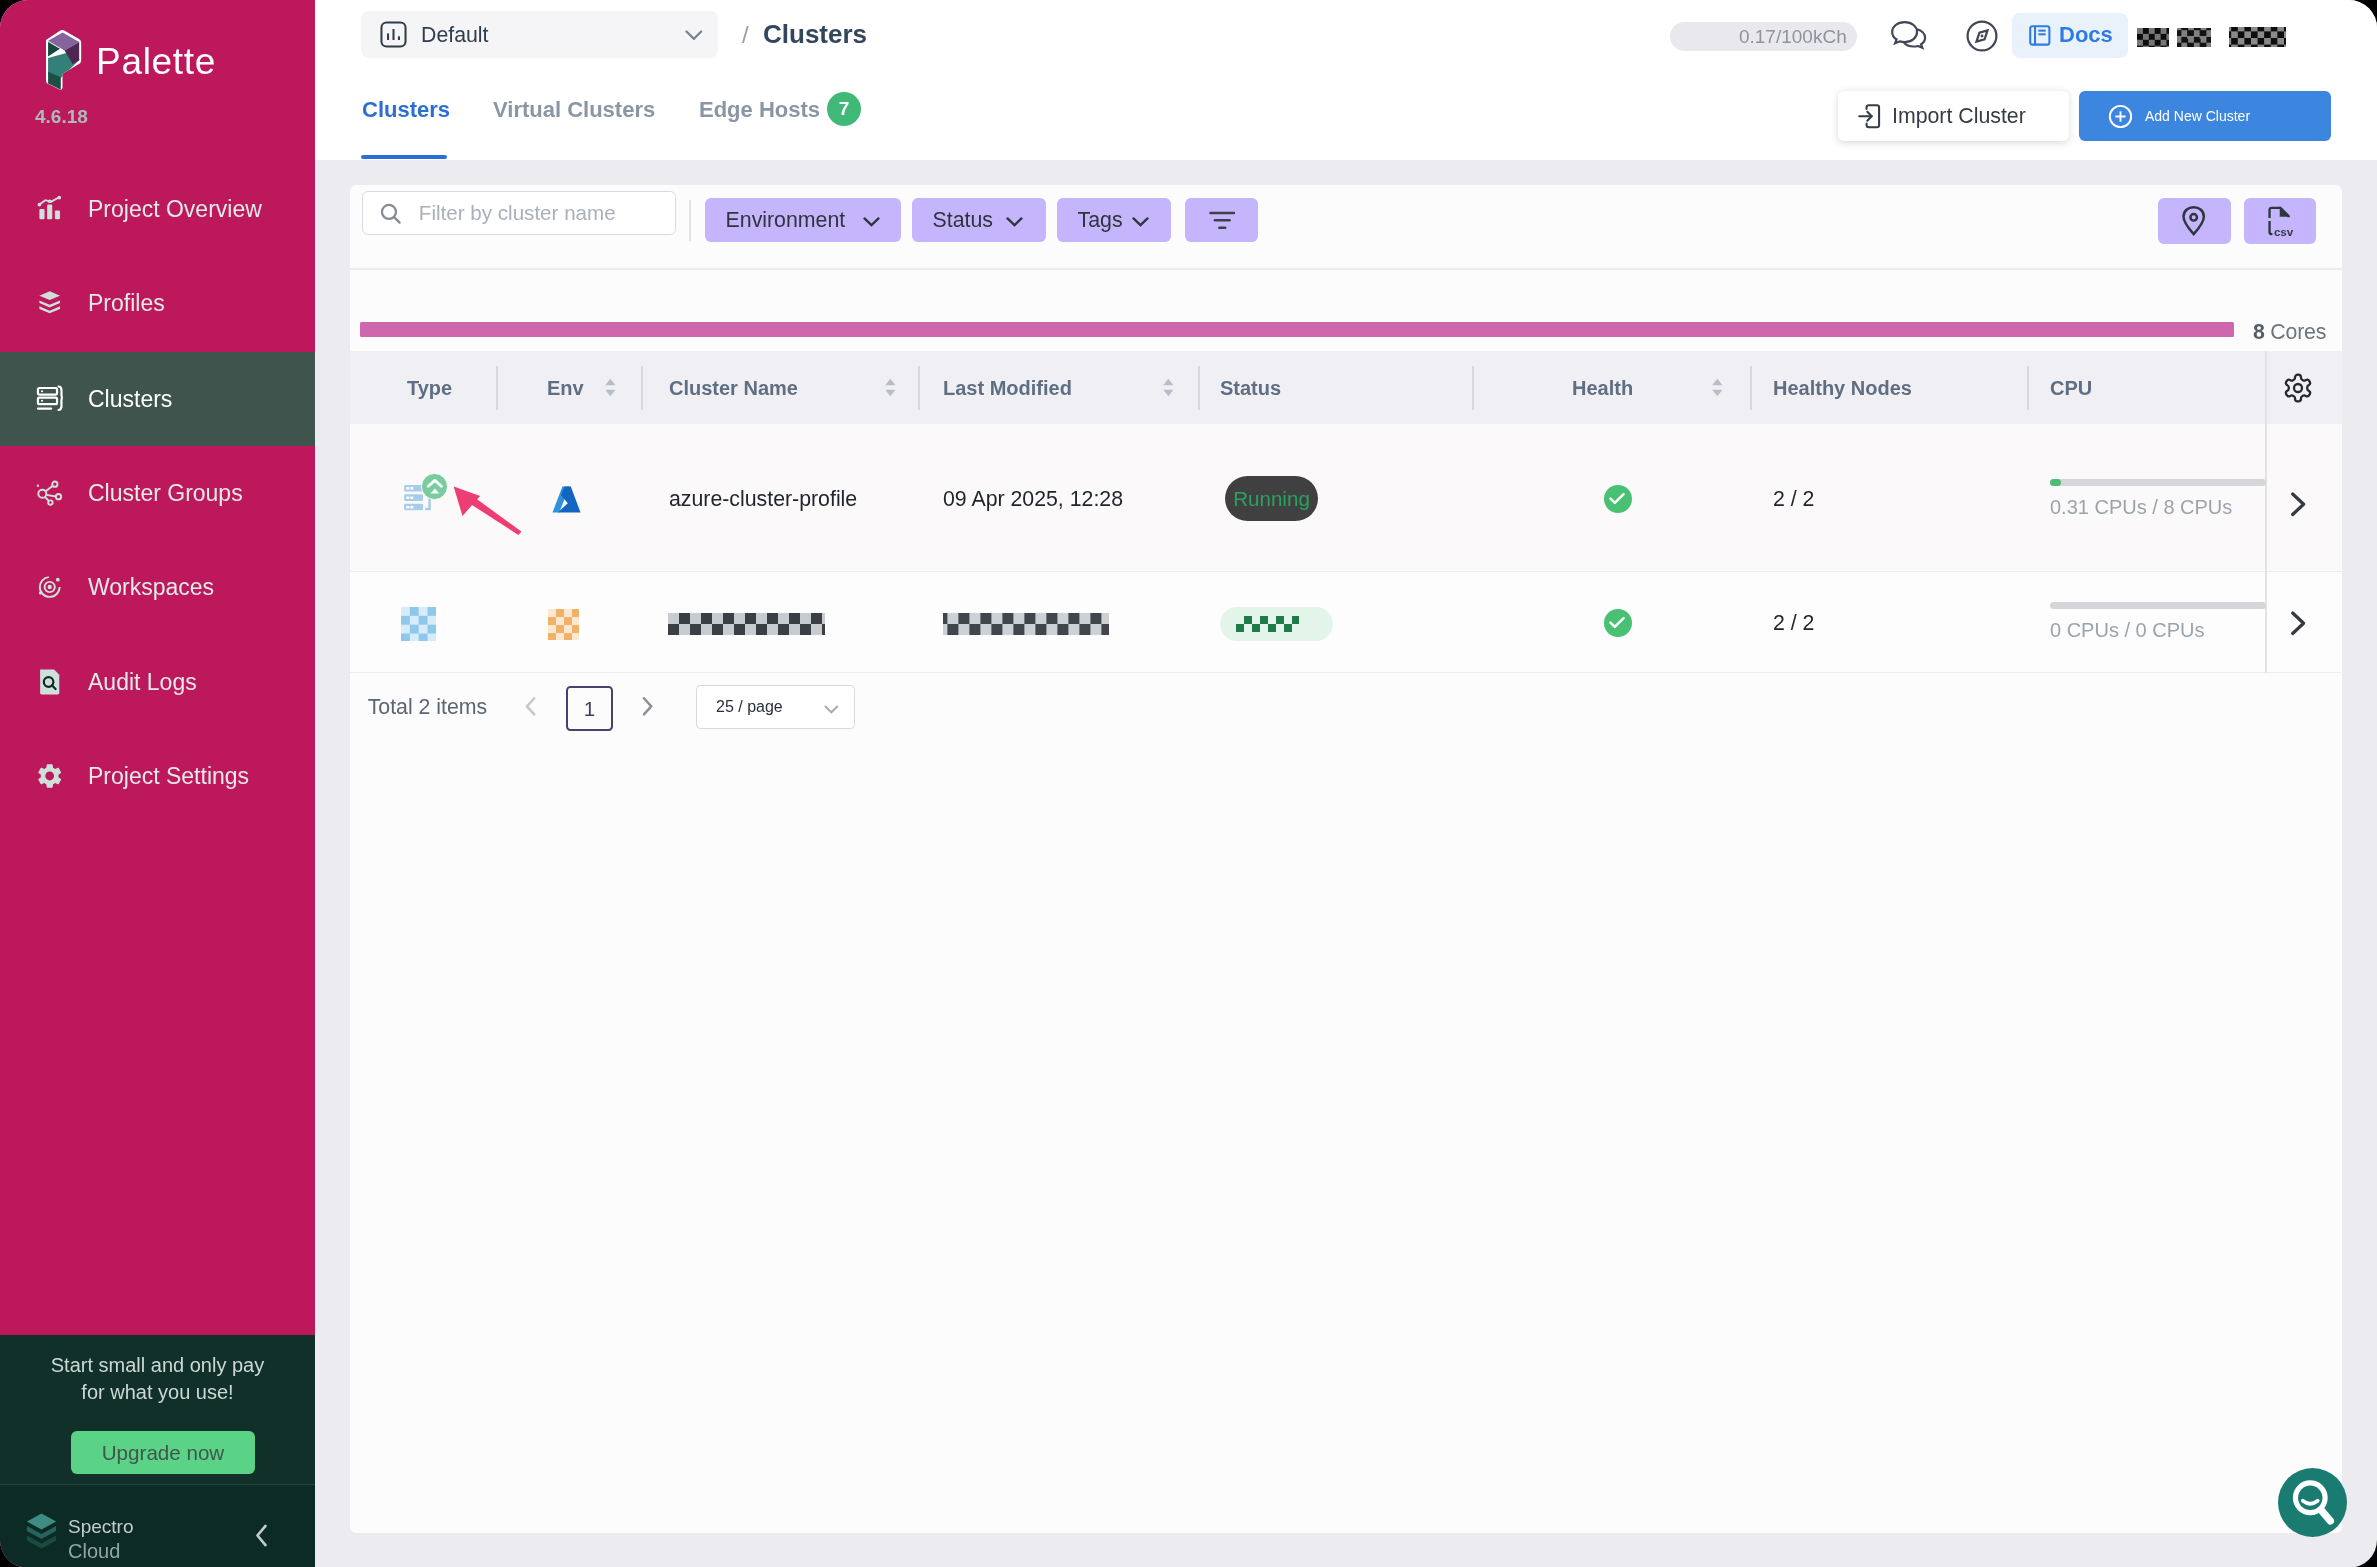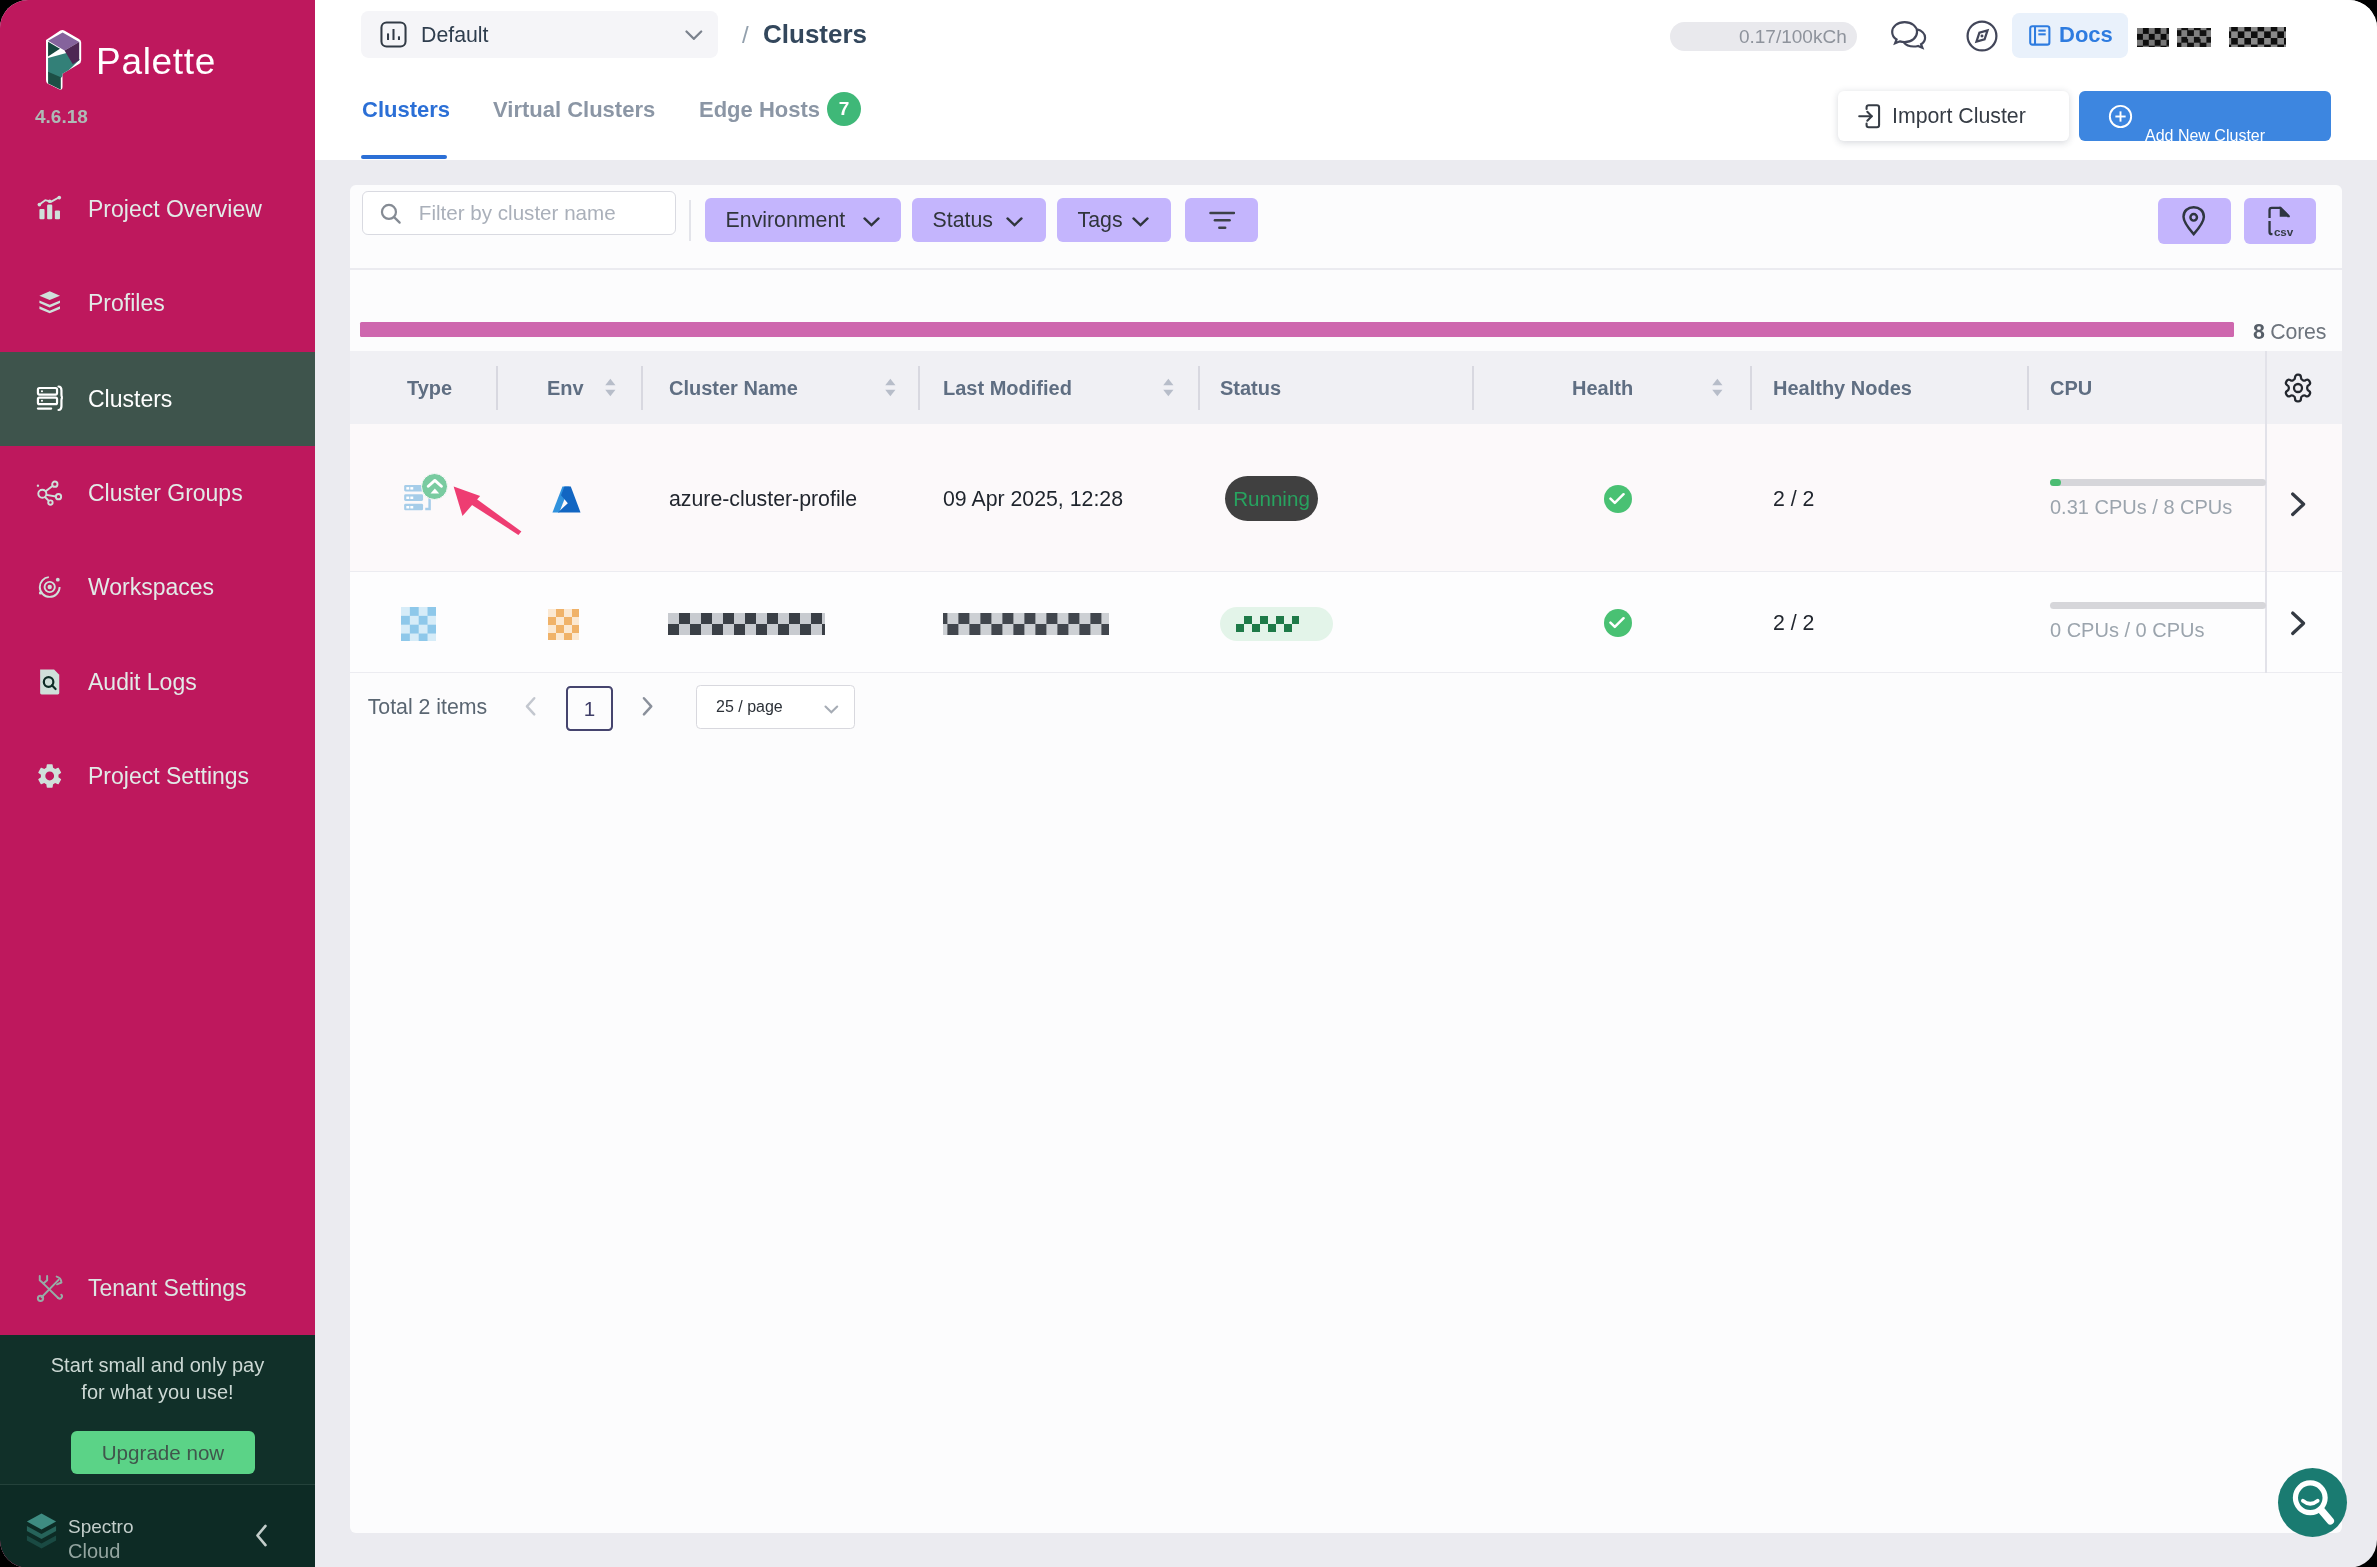--- a/index.html
+++ b/index.html
@@ -31,21 +31,21 @@
 .tab.active { color:#2b6fd6; }
 .tab-underline { position:absolute; left:46px; top:155px; width:86px; height:4.4px; background:#2b6fd6; border-radius:2.2px; }
 .badge7 { position:absolute; left:512px; top:92px; width:34px; height:34px; border-radius:50%; background:#3fb878; color:#fff; font-size:19px; font-weight:600; text-align:center; line-height:34px; }
 .usagepill { position:absolute; left:1355px; top:22px; width:187px; height:29.4px; background:#e9e9ed; border-radius:14.7px; }
 .usagepill span { position:absolute; right:10.3px; top:50%; transform:translateY(-50%); font-size:19px; color:#8e939c; }
 .docsbtn { position:absolute; left:1697px; top:12.5px; width:116px; height:45px; background:#e9f1fb; border-radius:7.4px; }
 .docsbtn span { position:absolute; left:47px; top:50%; transform:translateY(-50%); font-size:22px; font-weight:600; color:#2e7ce0; }
 .btn-import { position:absolute; left:1523px; top:91px; width:231px; height:50px; background:#fff; border-radius:5.9px; box-shadow:0 1.5px 7.4px rgba(40,50,70,.18); }
 .btn-import span { position:absolute; left:54px; top:50%; transform:translateY(-50%); font-size:21.3px; color:#363c45; }
 .btn-add { position:absolute; left:1764px; top:91px; width:252px; height:50px; background:#3d86e0; border-radius:5.9px; }
-.btn-add span { position:absolute; left:66px; top:50%; transform:translateY(-50%); font-size:16px; font-weight:500; color:#fff;margin-top:20px; }
+.btn-add span { position:absolute; left:66px; top:50%; transform:translateY(-50%); font-size:14px; font-weight:500; color:#fff; }
 
 
 .card { position:absolute; left:350px; top:185px; width:1992px; height:1348px; background:#fcfcfd; border-radius:5.9px; }
 .search { position:absolute; left:11.8px; top:6px; width:314px; height:44px; border:1.5px solid #d9dae1; border-radius:5.9px; background:#fff; }
 .search span { position:absolute; left:56px; top:50%; transform:translateY(-50%); font-size:20.6px; color:#aab0ba; }
 .fdiv { position:absolute; left:339px; top:14.7px; width:1.5px; height:41px; background:#e3e4ea; }
 .fbtn { position:absolute; top:13.2px; height:44px; background:#c4b5fd; border-radius:5.9px; }
 .fbtn .t { position:absolute; left:20.6px; top:50%; transform:translateY(-50%); font-size:21.3px; color:#30353b; }
 .hr1 { position:absolute; left:0px; top:83px; width:1992px; height:1.5px; background:#ebebf0; }
 .pinkbar { position:absolute; left:10.3px; top:137px; width:1874px; height:14.7px; background:#ce67ae; border-radius:1.5px; }
@@ -159,31 +159,20 @@
           </svg>
         <span class="lbl">Audit Logs</span>
       </div>
       <div class="nav-item" style="top:567px">
         <svg class="ic" viewBox="0 0 24 24">
             <path fill="#cfe0da" d="M19.14,12.94c0.04-0.3,0.06-0.61,0.06-0.94c0-0.32-0.02-0.64-0.07-0.94l2.03-1.58c0.18-0.14,0.23-0.41,0.12-0.61 l-1.92-3.32c-0.12-0.22-0.37-0.29-0.59-0.22l-2.39,0.96c-0.5-0.38-1.03-0.7-1.62-0.94L14.4,2.81c-0.04-0.24-0.24-0.41-0.48-0.41 h-3.84c-0.24,0-0.43,0.17-0.47,0.41L9.25,5.35C8.66,5.59,8.12,5.92,7.63,6.29L5.24,5.33c-0.22-0.08-0.47,0-0.59,0.22L2.74,8.87 C2.62,9.08,2.66,9.34,2.86,9.48l2.03,1.58C4.84,11.36,4.8,11.69,4.8,12s0.02,0.64,0.07,0.94l-2.03,1.58 c-0.18,0.14-0.23,0.41-0.12,0.61l1.92,3.32c0.12,0.22,0.37,0.29,0.59,0.22l2.39-0.96c0.5,0.38,1.03,0.7,1.62,0.94l0.36,2.54 c0.05,0.24,0.24,0.41,0.48,0.41h3.84c0.24,0,0.44-0.17,0.47-0.41l0.36-2.54c0.59-0.24,1.13-0.56,1.62-0.94l2.39,0.96 c0.22,0.08,0.47,0,0.59-0.22l1.92-3.32c0.12-0.22,0.07-0.47-0.12-0.61L19.14,12.94z M12,15.6c-1.98,0-3.6-1.62-3.6-3.6 s1.62-3.6,3.6-3.6s3.6,1.62,3.6,3.6S13.98,15.6,12,15.6z"></path>
           </svg>
         <span class="lbl">Project Settings</span>
       </div>
     </div>
-    <div class="nav-item" style="top:1241px">
-      <svg class="ic" viewBox="0 0 40 40" fill="none" stroke="#97aca6" stroke-width="2.7" stroke-linecap="round" stroke-linejoin="round">
-          <path d="M6.5 3.5 L6.5 9.5 L11.5 14 L16.5 9.5 L16.5 3.5"></path>
-          <line x1="11.5" y1="14" x2="31.5" y2="33.5"></line>
-          <path d="M31.5 33.5 q2.2 2 4.3 0 q2-2.2 0-4.3"></path>
-          <path d="M29.5 4.5 q6 1.5 6.5 8 L30 15"></path>
-          <line x1="32" y1="9" x2="9" y2="32.5"></line>
-          <circle cx="7.5" cy="34" r="3.6"></circle>
-        </svg>
-      <span class="lbl" style="color:#dce6e3">Tenant Settings</span>
-    </div>
     <div class="promo">
       <div class="t" style="top:19px">Start small and only pay</div>
       <div class="t" style="top:46px">for what you use!</div>
       <div class="upgrade">Upgrade now</div>
     </div>
     <div class="foot">
       <svg class="abs" style="left:23.6px;top:26.5px" width="35" height="41" viewBox="0 0 48 56">
         <path d="M24 2 L44 13 L24 24 L4 13 Z" fill="#3e8c82"></path>
         <path d="M4 19 L24 30 L44 19 L44 26 L24 37 L4 26 Z" fill="#26635a"></path>
         <path d="M4 32 L24 43 L44 32 L44 39 L24 50 L4 39 Z" fill="#1a4a43"></path>

